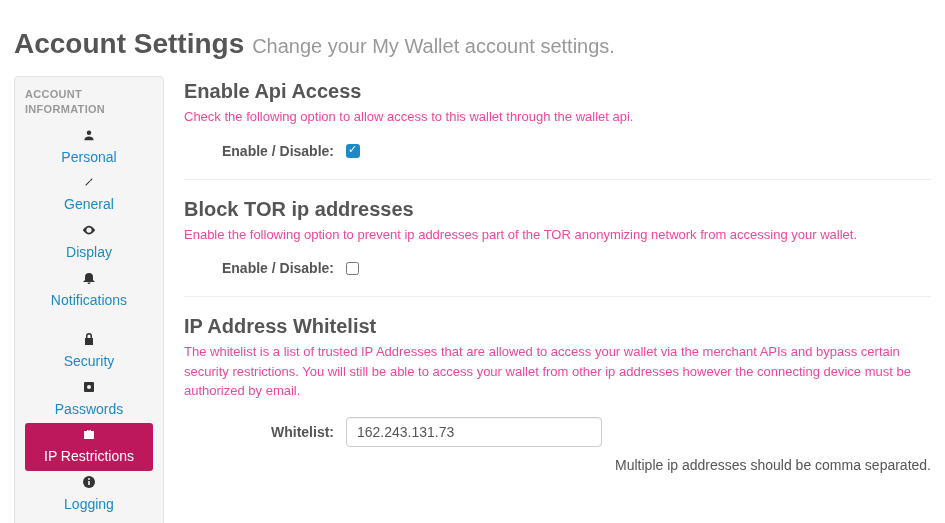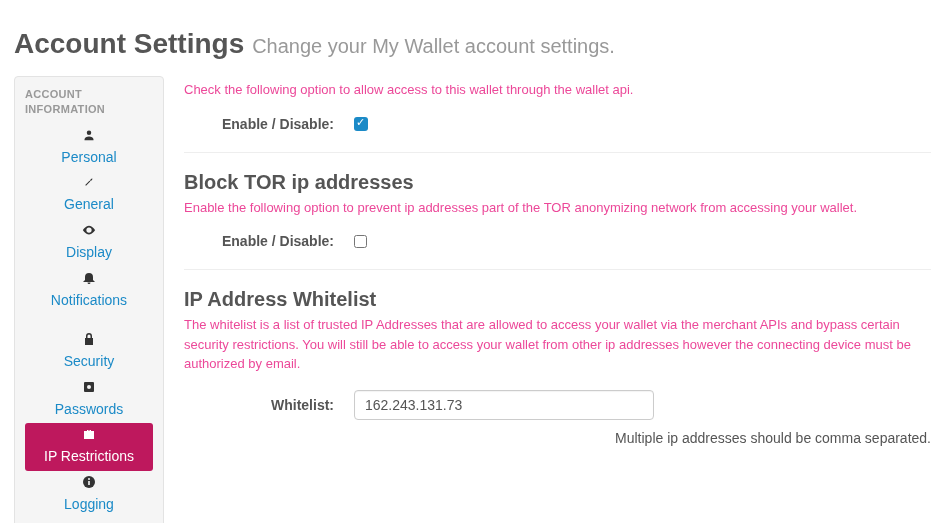--- a/index.html
+++ b/index.html
@@ -98,21 +98,21 @@
   }
   .section .desc2 {
     font-size: 14px;
     color: #555;
     line-height: 1.5;
     margin-bottom: 14px;
   }
   .form-row {
     display: flex;
     align-items: center;
-    gap: 20px;
+    gap: 12px;
   }
   .form-label {
     width: 150px;
     text-align: right;
     font-weight: 700;
     color: #555;
     font-size: 14px;
   }
   .checkbox-blue {
     appearance: none;
@@ -130,21 +130,21 @@
     position: absolute;
     top: -1px;
     left: 2px;
   }
   .checkbox-plain {
     width: 13px;
     height: 13px;
     cursor: pointer;
   }
   .text-input {
-    width: 300px;
+    width: 256px;
     padding: 6px 10px;
     font-size: 14px;
     border: 1px solid #ccc;
     border-radius: 4px;
     color: #555;
     box-shadow: inset 0 1px 1px rgba(0,0,0,0.05);
   }
   .hint {
     font-size: 14px;
     color: #555;
@@ -266,20 +266,21 @@
             </svg>
           </span>
         <span>Debugging</span>
       </div>
     </div>
   </div>
 
   <div class="main">
 
     <div class="section">
+      <h2>Enable Api Access</h2>
       <p class="desc">Check the following option to allow access to this wallet through the wallet api.</p>
       <div class="form-row">
         <div class="form-label">Enable / Disable:</div>
         <input type="checkbox" class="checkbox-blue" style="">
       </div>
     </div>
 
     <div class="section">
       <h2>Block TOR ip addresses</h2>
       <p class="desc">Enable the following option to prevent ip addresses part of the TOR anonymizing network from accessing your wallet.</p>

